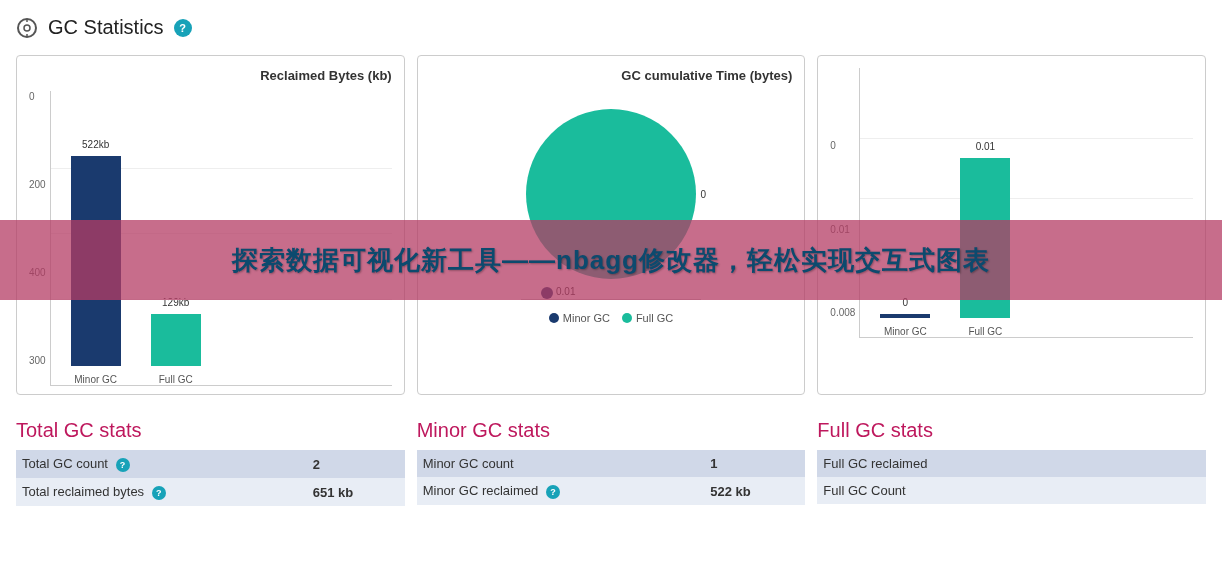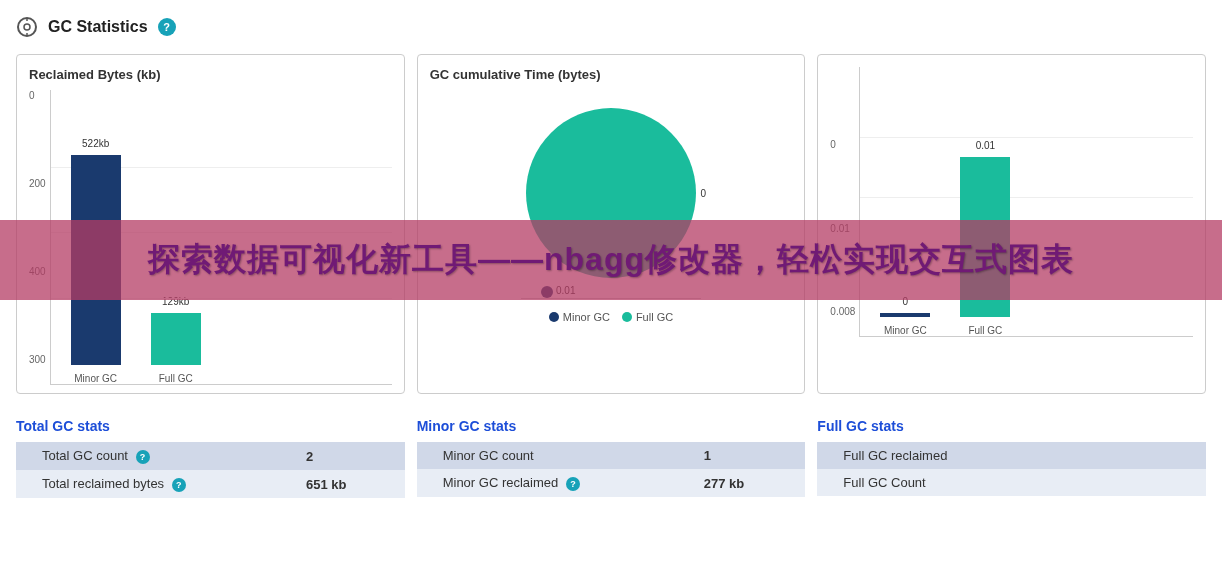--- a/index.html
+++ b/index.html
@@ -12,22 +12,22 @@
     }
 
     
     .page-header {
       display: flex;
       align-items: center;
       gap: 10px;
       margin-bottom: 16px;
     }
     .page-title {
-      font-size: 16px;
-      font-weight: bold;
+      font-size: 20px;
+      font-weight: normal;
       color: #222;
     }
     .help-icon {
       width: 18px; height: 18px;
       background: #17a2b8;
       border-radius: 50%;
       color: white;
       font-size: 11px;
       font-weight: bold;
       display: flex; align-items: center; justify-content: center;
@@ -43,21 +43,21 @@
     .chart-card {
       flex: 1;
       border: 1px solid #ccc;
       border-radius: 4px;
       padding: 12px 12px 8px 12px;
       background: #fff;
       position: relative;
       height: 340px;
     }
     .chart-title {
-      text-align: left;
+      text-align: right;
       font-size: 13px;
       font-weight: bold;
       color: #333;
       margin-bottom: 8px;
     }
 
     
     .bar-chart-area {
       position: relative;
       height: 270px;
@@ -184,53 +184,53 @@
       left: 0; right: 0;
       height: 80px;
       background: rgba(180, 60, 100, 0.75);
       display: flex;
       align-items: center;
       justify-content: center;
       z-index: 100;
       pointer-events: none;
     }
     .watermark-text {
-      color: #701a75;
-      font-size: 32px;
+      color: #0c4a6e;
+      font-size: 26px;
       font-weight: bold;
       letter-spacing: 1px;
       text-shadow: 1px 1px 2px rgba(0,0,0,0.3);
     }
 
     
     .stats-row {
       display: flex;
       gap: 12px;
     }
     .stats-card {
       flex: 1;
     }
     .stats-card-title {
-      font-size: 14px;
-      font-weight: bold;
-      color: #1d4ed8;
+      font-size: 20px;
+      font-weight: normal;
+      color: #be185d;
       margin-bottom: 8px;
     }
     .stats-table {
       width: 100%;
       border-collapse: collapse;
     }
     .stats-table tr:nth-child(odd) {
       background: #d0d8e8;
     }
     .stats-table tr:nth-child(even) {
       background: #e8edf5;
     }
     .stats-table td {
-      padding: 6px 26px;
+      padding: 6px 6px;
       font-size: 13px;
       color: #333;
     }
     .stats-table td:last-child {
       font-weight: bold;
     }
     .info-icon {
       display: inline-flex;
       align-items: center;
       justify-content: center;
@@ -398,21 +398,21 @@
       <tbody>
         <tr>
           <td>Minor GC count</td>
           <td>1</td>
         </tr>
         <tr>
           <td>
             Minor GC reclaimed
             <span class="info-icon">?</span>
           </td>
-          <td>277 kb</td>
+          <td>522 kb</td>
         </tr>
       </tbody>
     </table>
   </div>
 
   <div class="stats-card">
     <div class="stats-card-title">Full GC stats</div>
     <table class="stats-table">
       <tbody>
         <tr>

